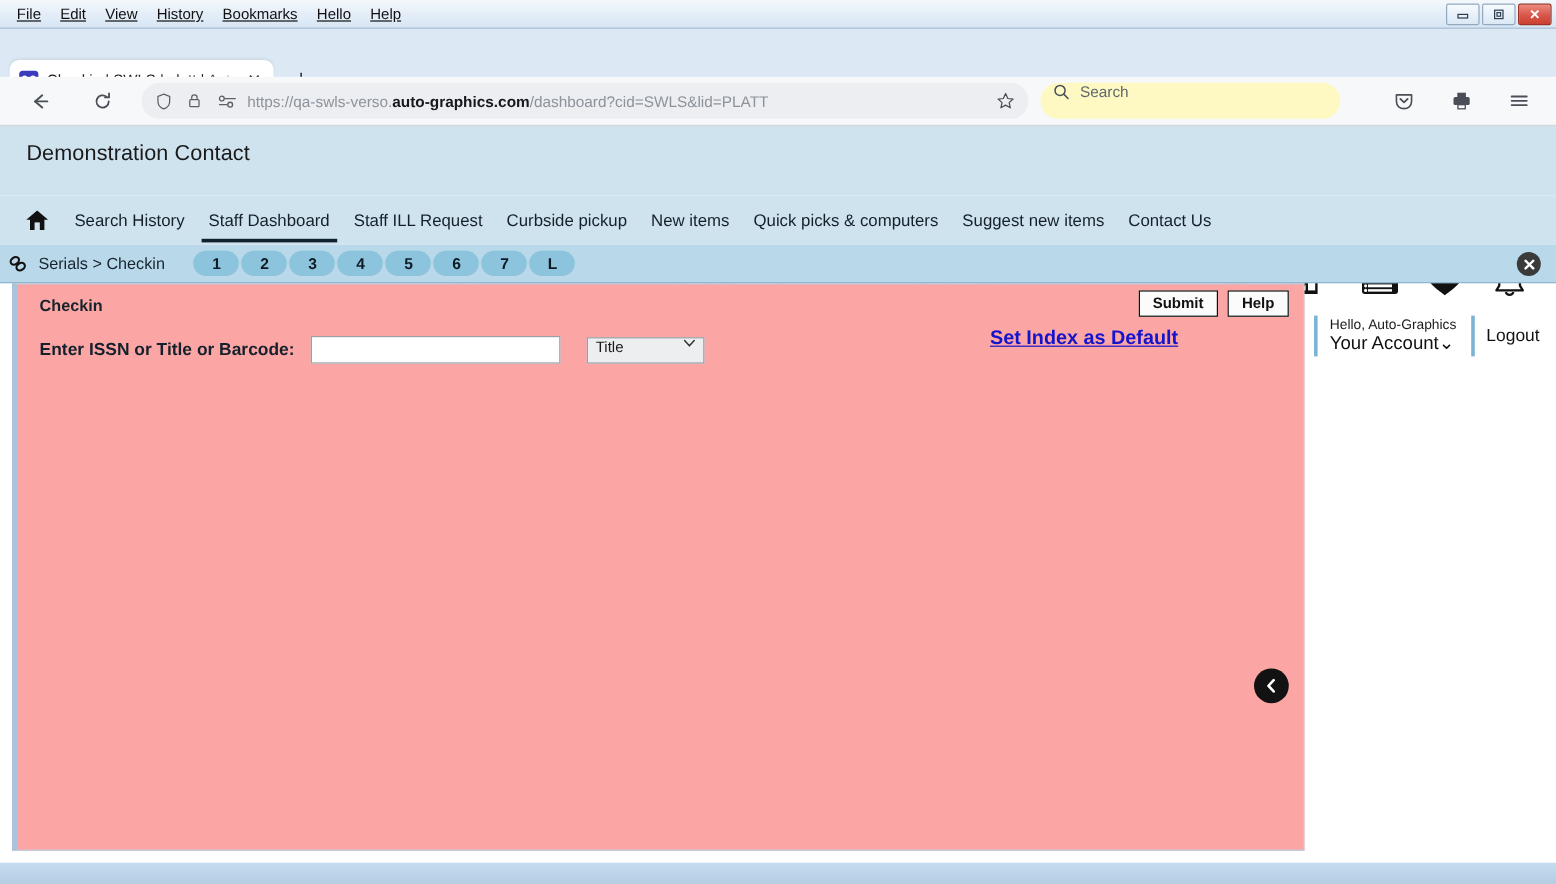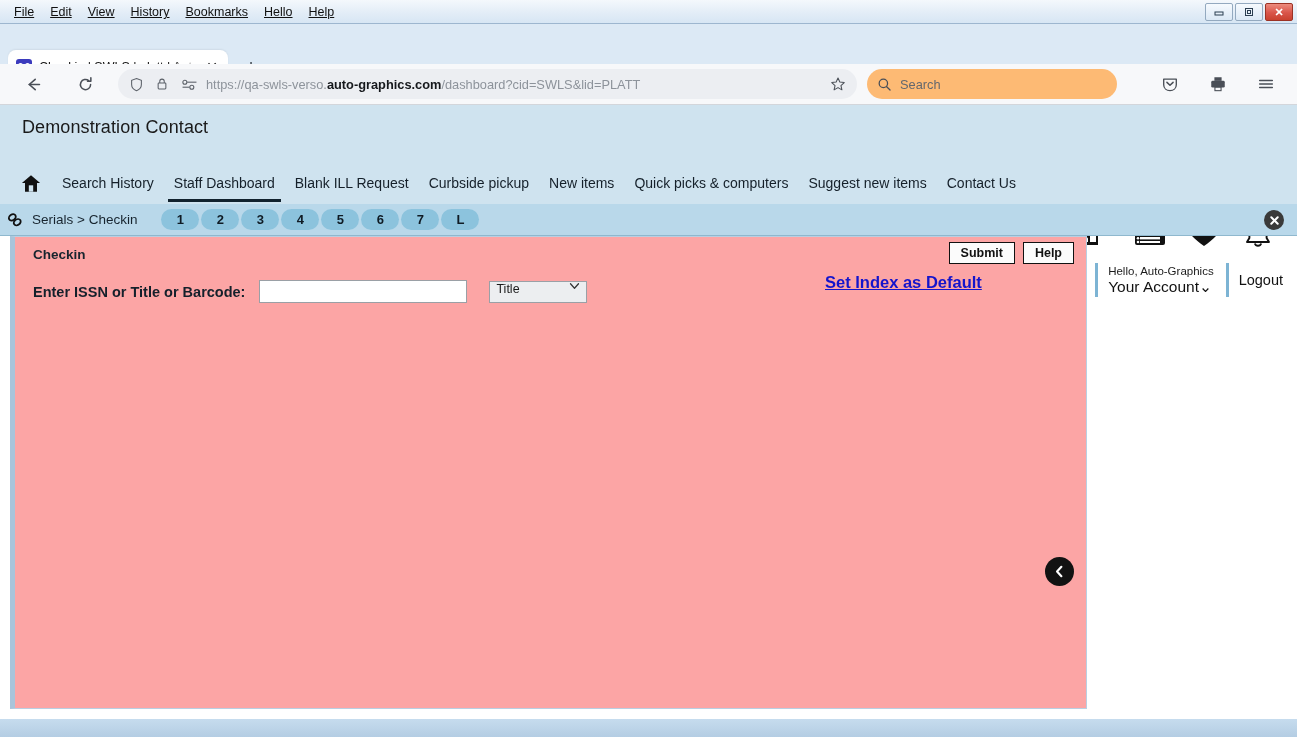--- a/index.html
+++ b/index.html
@@ -98,22 +98,22 @@
     flex:1 1 auto; height:30px; margin:0 6px;
     background:#eceef2; border-radius:15px;
     display:flex; align-items:center; padding:0 8px; gap:6px;
     min-width:100px;
   }
   #url-text {
     font-size:12.8px; color:#8d939b; flex:1 1 auto; white-space:nowrap; overflow:hidden;
   }
   #url-text b { color:#15181c; font-weight:700; }
   #searchbar {
-    width:250px; height:30px; background:#fdba74; border-radius:15px;
-    display:flex; align-items:center; padding:0 10px; gap:8px; flex:0 0 auto;
+    width:250px; height:30px; background:#fef9c3; border-radius:15px;
+    display:flex; align-items:flex-start; padding:0 10px; gap:8px; flex:0 0 auto;
   }
   #search-ph { font-size:12.8px; color:#62676e; }
 
   
   #page {
     position:absolute; left:0; top:105px; width:1297px; height:614px;
     background:#ffffff; overflow:hidden;
   }
   
   #app-header {
@@ -490,21 +490,21 @@
 
     <div id="nav-row">
       <div id="home-ic">
         <svg width="20" height="19" viewBox="0 0 22 20">
           <path d="M11 1 L21 9.5 H17.6 V19 H4.4 V9.5 H1 Z" fill="#111"></path>
           <rect x="8.6" y="12" width="4.8" height="7" fill="#cfe3ef"></rect>
         </svg>
       </div>
       <div class="nav-link">Search History</div>
       <div class="nav-link active">Staff Dashboard</div>
-      <div class="nav-link">Blank ILL Request</div>
+      <div class="nav-link">Staff ILL Request</div>
       <div class="nav-link">Curbside pickup</div>
       <div class="nav-link">New items</div>
       <div class="nav-link">Quick picks &amp; computers</div>
       <div class="nav-link">Suggest new items</div>
       <div class="nav-link">Contact Us</div>
     </div>
 
     <div id="crumb-bar">
       <div id="chain-ic">
         <svg width="18" height="16" viewBox="0 0 20 18">

